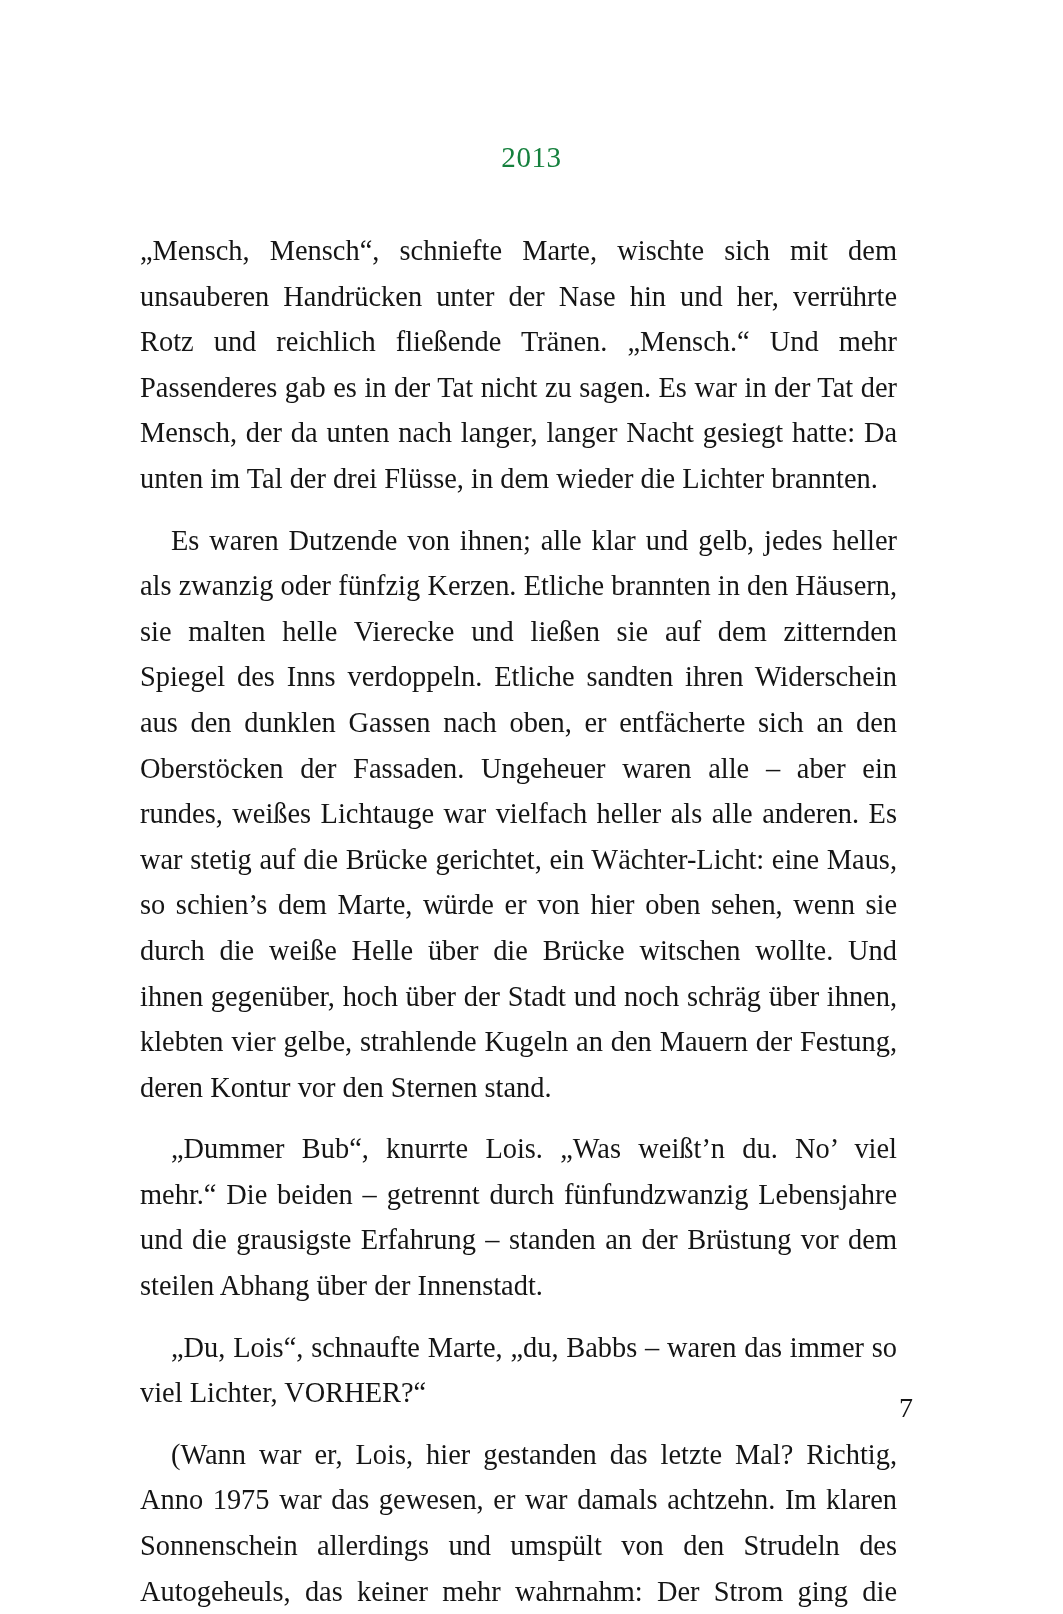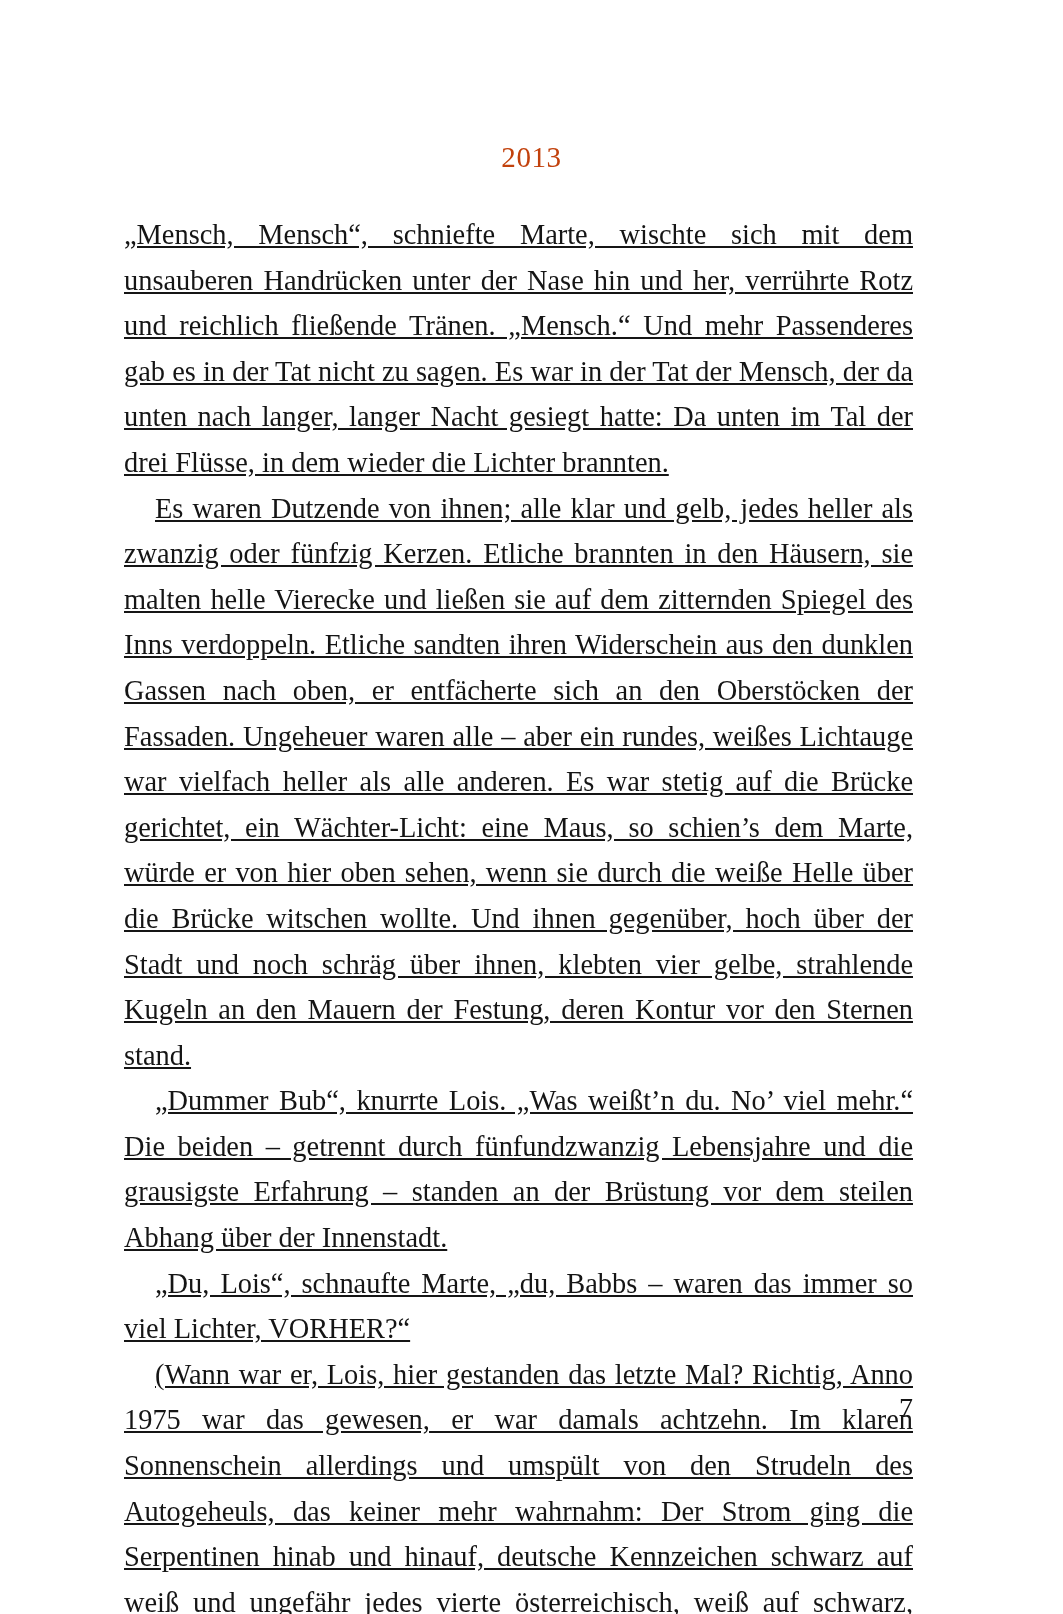--- a/index.html
+++ b/index.html
@@ -24,43 +24,42 @@
 
   
   .chapter-head {
     position: absolute;
     top: 141px;
     left: 0;
     width: 1063px;
     text-align: center;
     font-size: 29px;
     letter-spacing: 0.6px;
-    color: #c2410c;
+    color: #15803d;
   }
 
   
   .textblock {
     position: absolute;
     top: 212px;
     left: 124px;
     width: 789px;
     font-size: 28.4px;
     line-height: 45.6px;
     text-align: justify;
     text-justify: inter-word;
     color: #151515;
     hyphens: manual;
     -webkit-hyphens: manual;
   }
 
   .textblock p {
-    margin: 0;
+    margin: 16px;
     text-indent: 0;
     text-align: justify;
-    text-decoration: underline;
   }
   .textblock p.indent {
     text-indent: 31px;
   }
   
   .textblock p { text-align-last: left; }
 
   .pagenum {
     position: absolute;
     top: 1392px;

